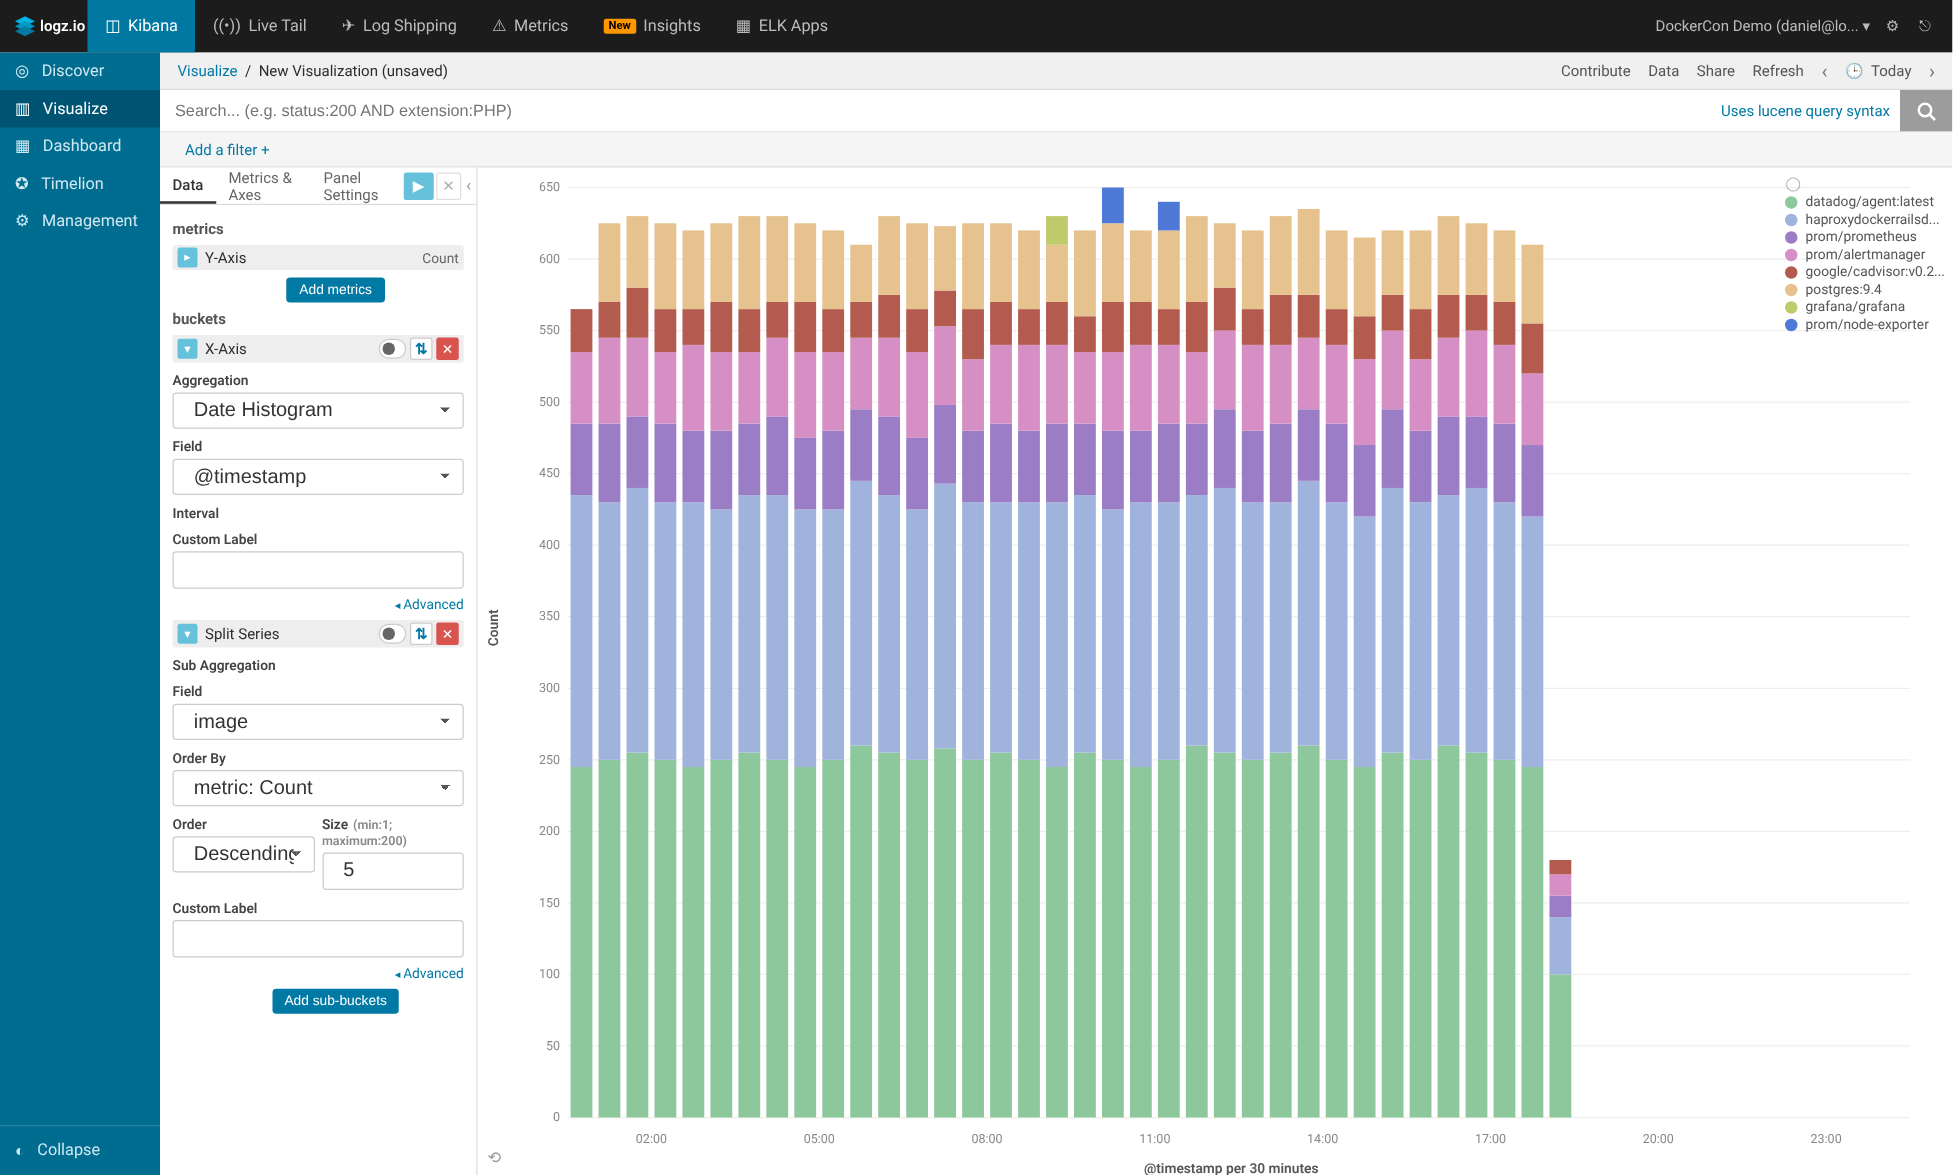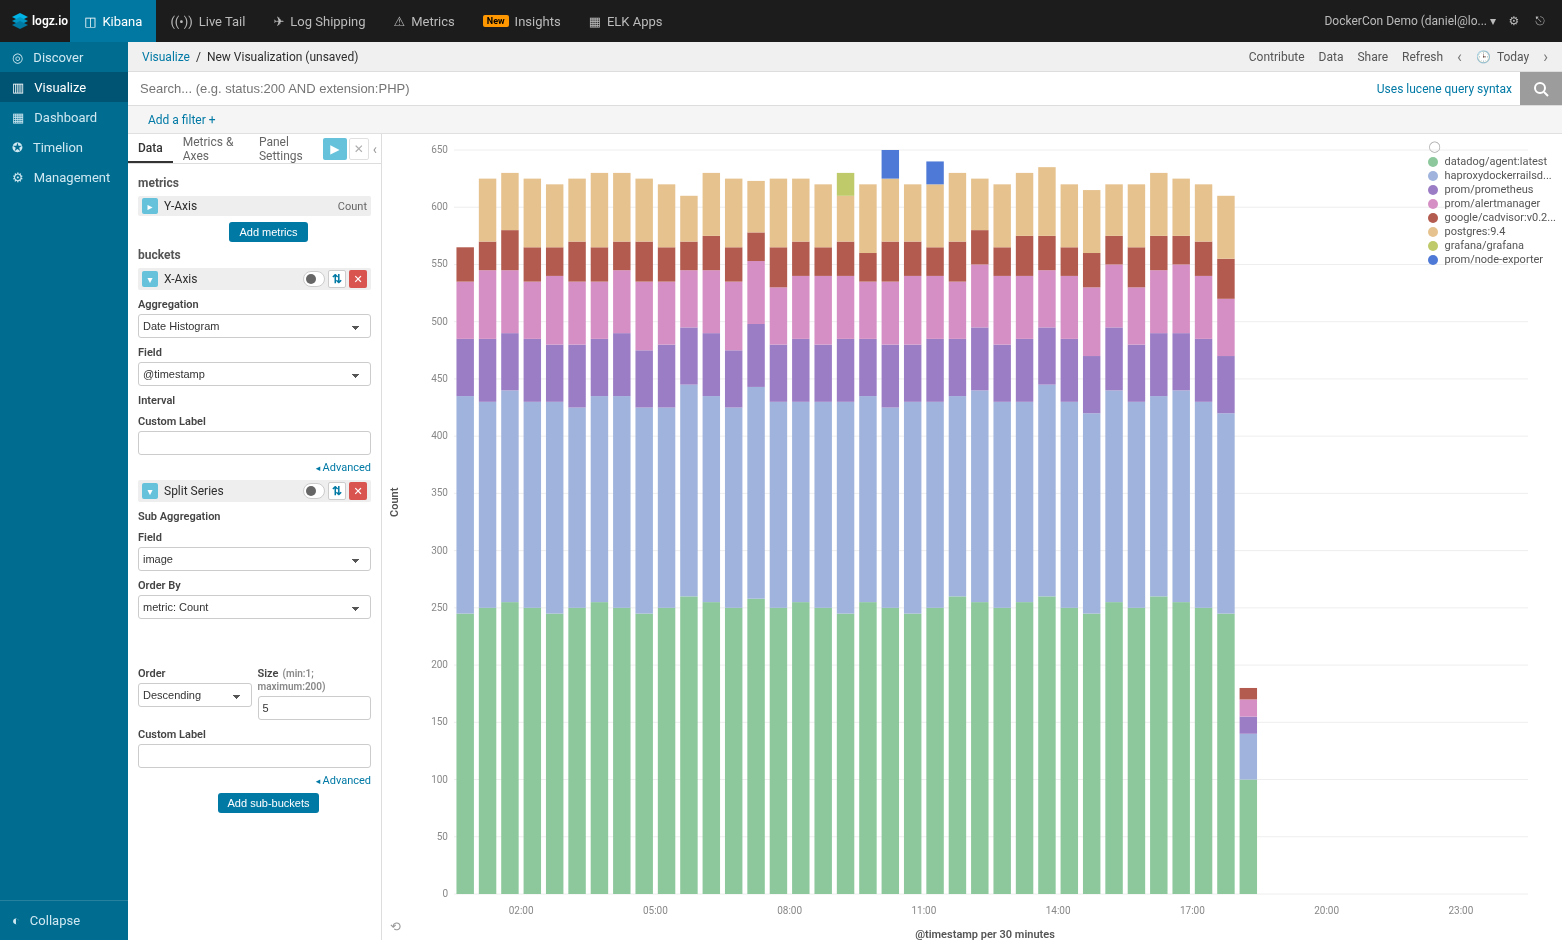--- a/index.html
+++ b/index.html
@@ -46,25 +46,25 @@
 .row-header .label { flex:1; font-size:12px; }
 .row-header .right { color:#666; font-size:11px; }
 .row-header .toggle-group { display:flex; gap:3px; align-items:center; }
 .row-header .toggle { width:22px; height:16px; background:#fff; border:1px solid #ccc; border-radius:8px; position:relative; cursor:pointer; }
 .row-header .toggle::after { content:""; width:10px; height:10px; background:#666; border-radius:50%; position:absolute; top:2px; left:2px; }
 .row-header .dragbtn { width:18px; height:18px; background:#fff; border:1px solid #ccc; display:flex; align-items:center; justify-content:center; cursor:pointer; color:#0079a5; font-weight:700; border-radius:2px; }
 .row-header .delbtn { width:18px; height:18px; background:#d9534f; color:#fff; display:flex; align-items:center; justify-content:center; cursor:pointer; border-radius:2px; font-size:11px; }
 .btn-primary { background:#0079a5; color:#fff; border:none; border-radius:3px; padding:4px 10px; font-size:11px; cursor:pointer; display:inline-block;margin-left:28px; }
 .btn-center { text-align:center; margin:6px 0; }
 .field-label { font-size:11px; font-weight:600; color:#444; margin-top:8px; margin-bottom:3px; display:block; }
-.sel, .inp { width:100%; border:1px solid #ccc; border-radius:3px; padding:5px 4px; font-size:11px; background:#fff; color:#333; }
+.sel, .inp { width:100%; border:1px solid #ccc; border-radius:3px; padding:5px 16px; font-size:16px; background:#fff; color:#333; }
 .sel { appearance:none; -webkit-appearance:none; background-image: linear-gradient(45deg, transparent 50%, #555 50%), linear-gradient(135deg, #555 50%, transparent 50%); background-position: calc(100% - 14px) 11px, calc(100% - 10px) 11px; background-size: 4px 4px, 4px 4px; background-repeat:no-repeat; }
 .adv-link { text-align:right; color:#0079a5; font-size:11px; margin-top:6px; cursor:pointer; }
 .adv-link::before { content:"◂ "; font-size:9px; }
-.flex-row { display:flex; gap:6px;margin-top:40px; }
+.flex-row { display:flex; gap:6px; }
 .flex-row > div { flex:1; }
 .size-hint { font-size:10px; color:#888; margin-left:4px; }
 
 .chart { flex:1; position:relative; padding:10px 10px 10px 36px; }
 .chart svg { display:block; }
 .yaxis-label { position:absolute; left:6px; top:50%; transform: rotate(-90deg) translateX(20px); transform-origin:left top; font-size:11px; font-weight:600; color:#555; }
 .xaxis-label { text-align:center; font-size:11px; font-weight:600; color:#555; margin-top:4px; }
 .legend { position:absolute; right:6px; top:6px; font-size:11px; color:#555; }
 .legend .lrow { display:flex; align-items:center; gap:6px; margin:1px 0; }
 .legend .dot { width:10px; height:10px; border-radius:50%; flex-shrink:0; }

